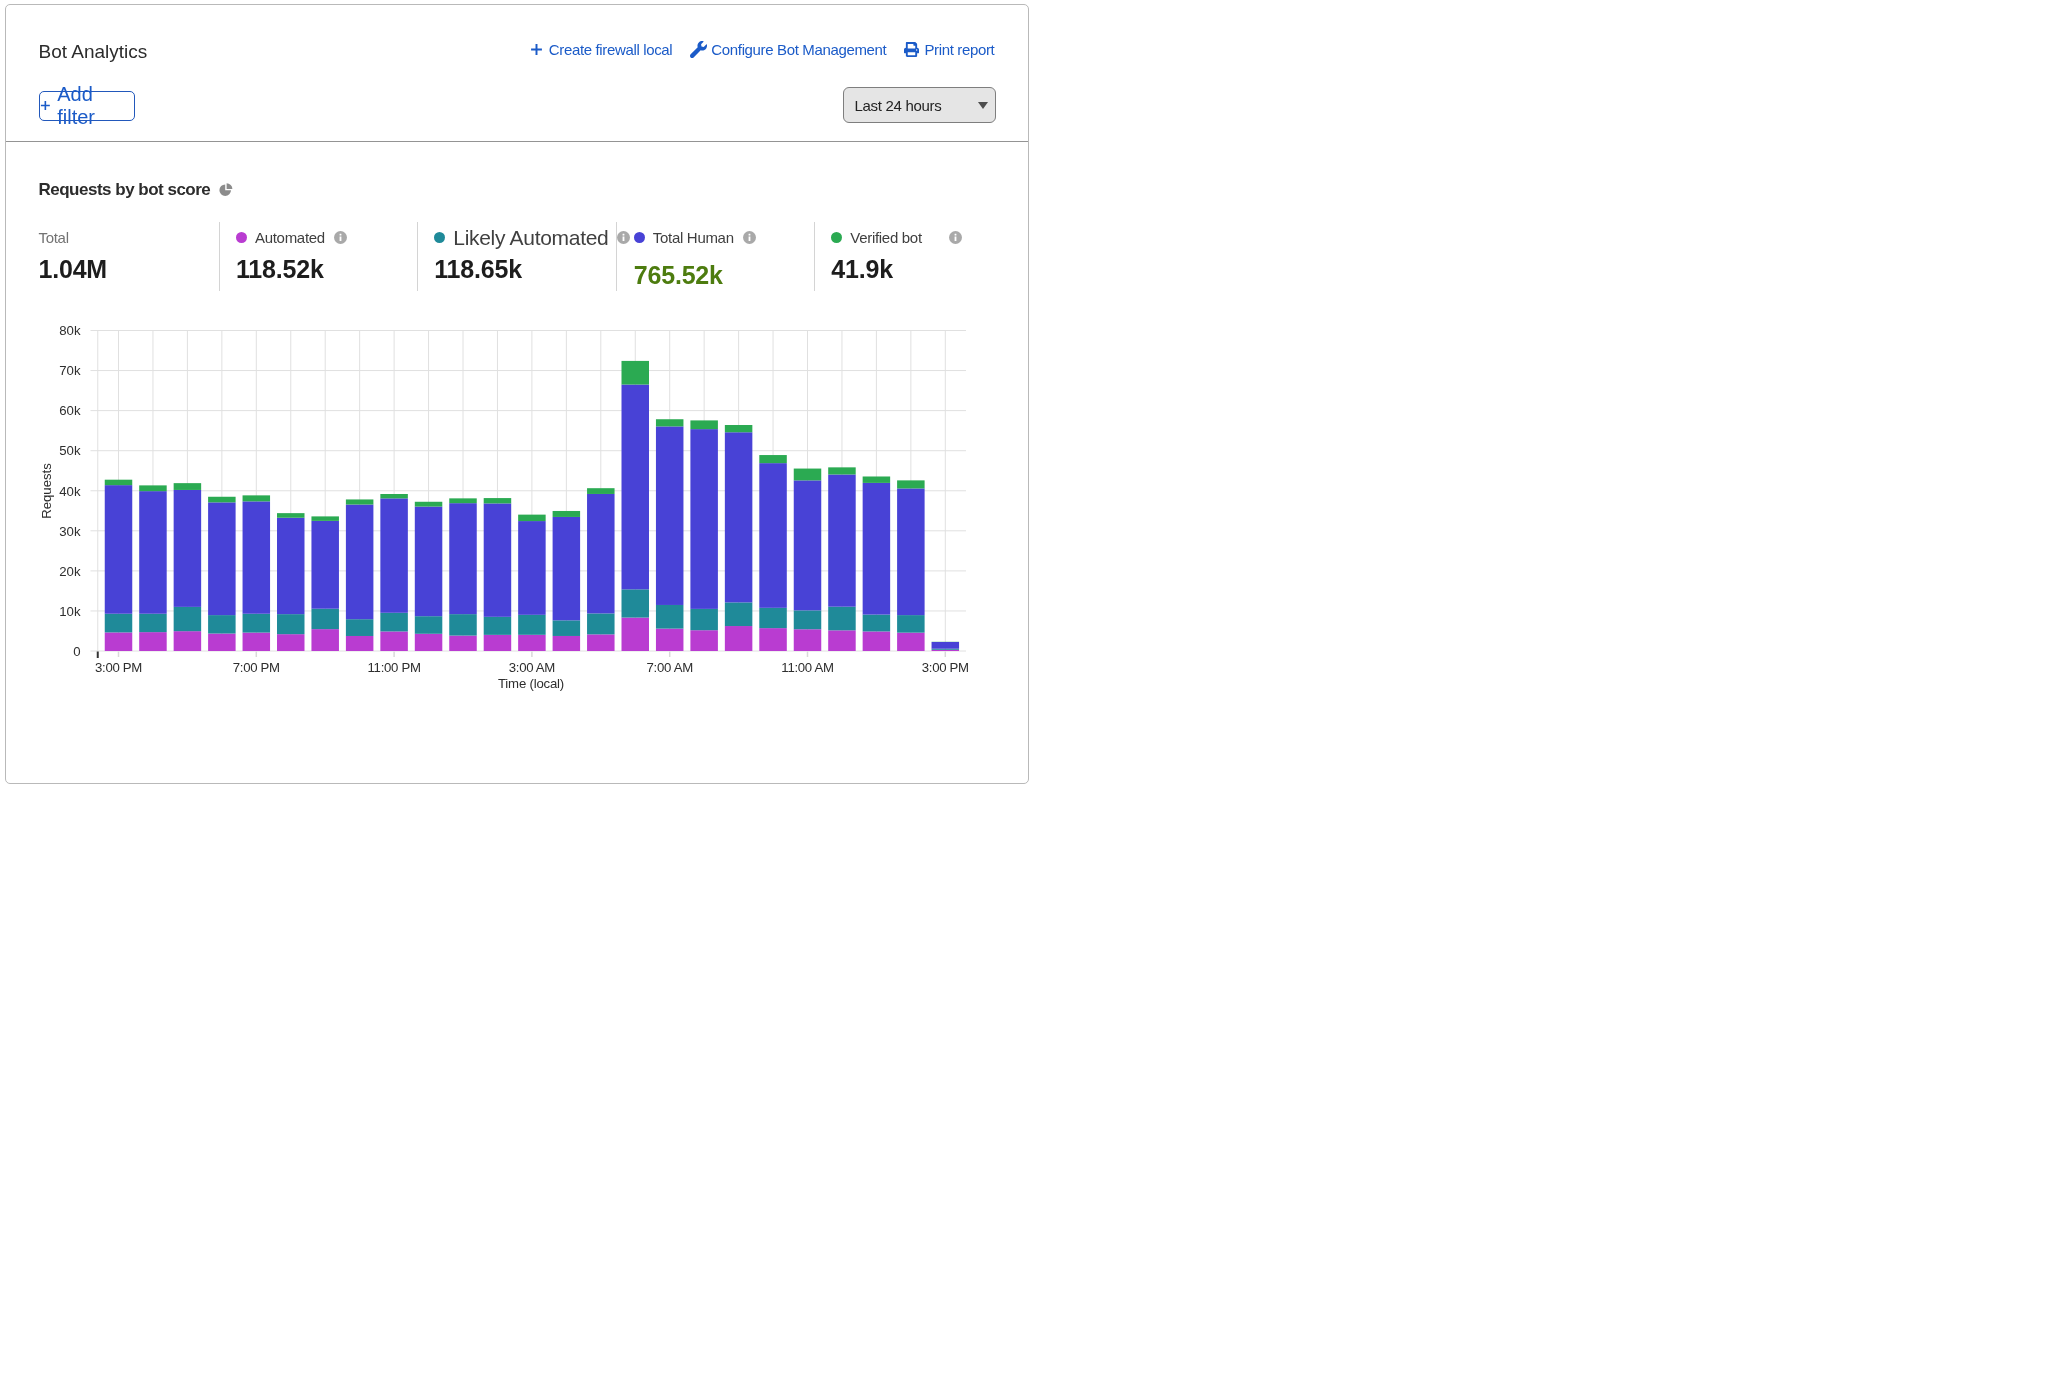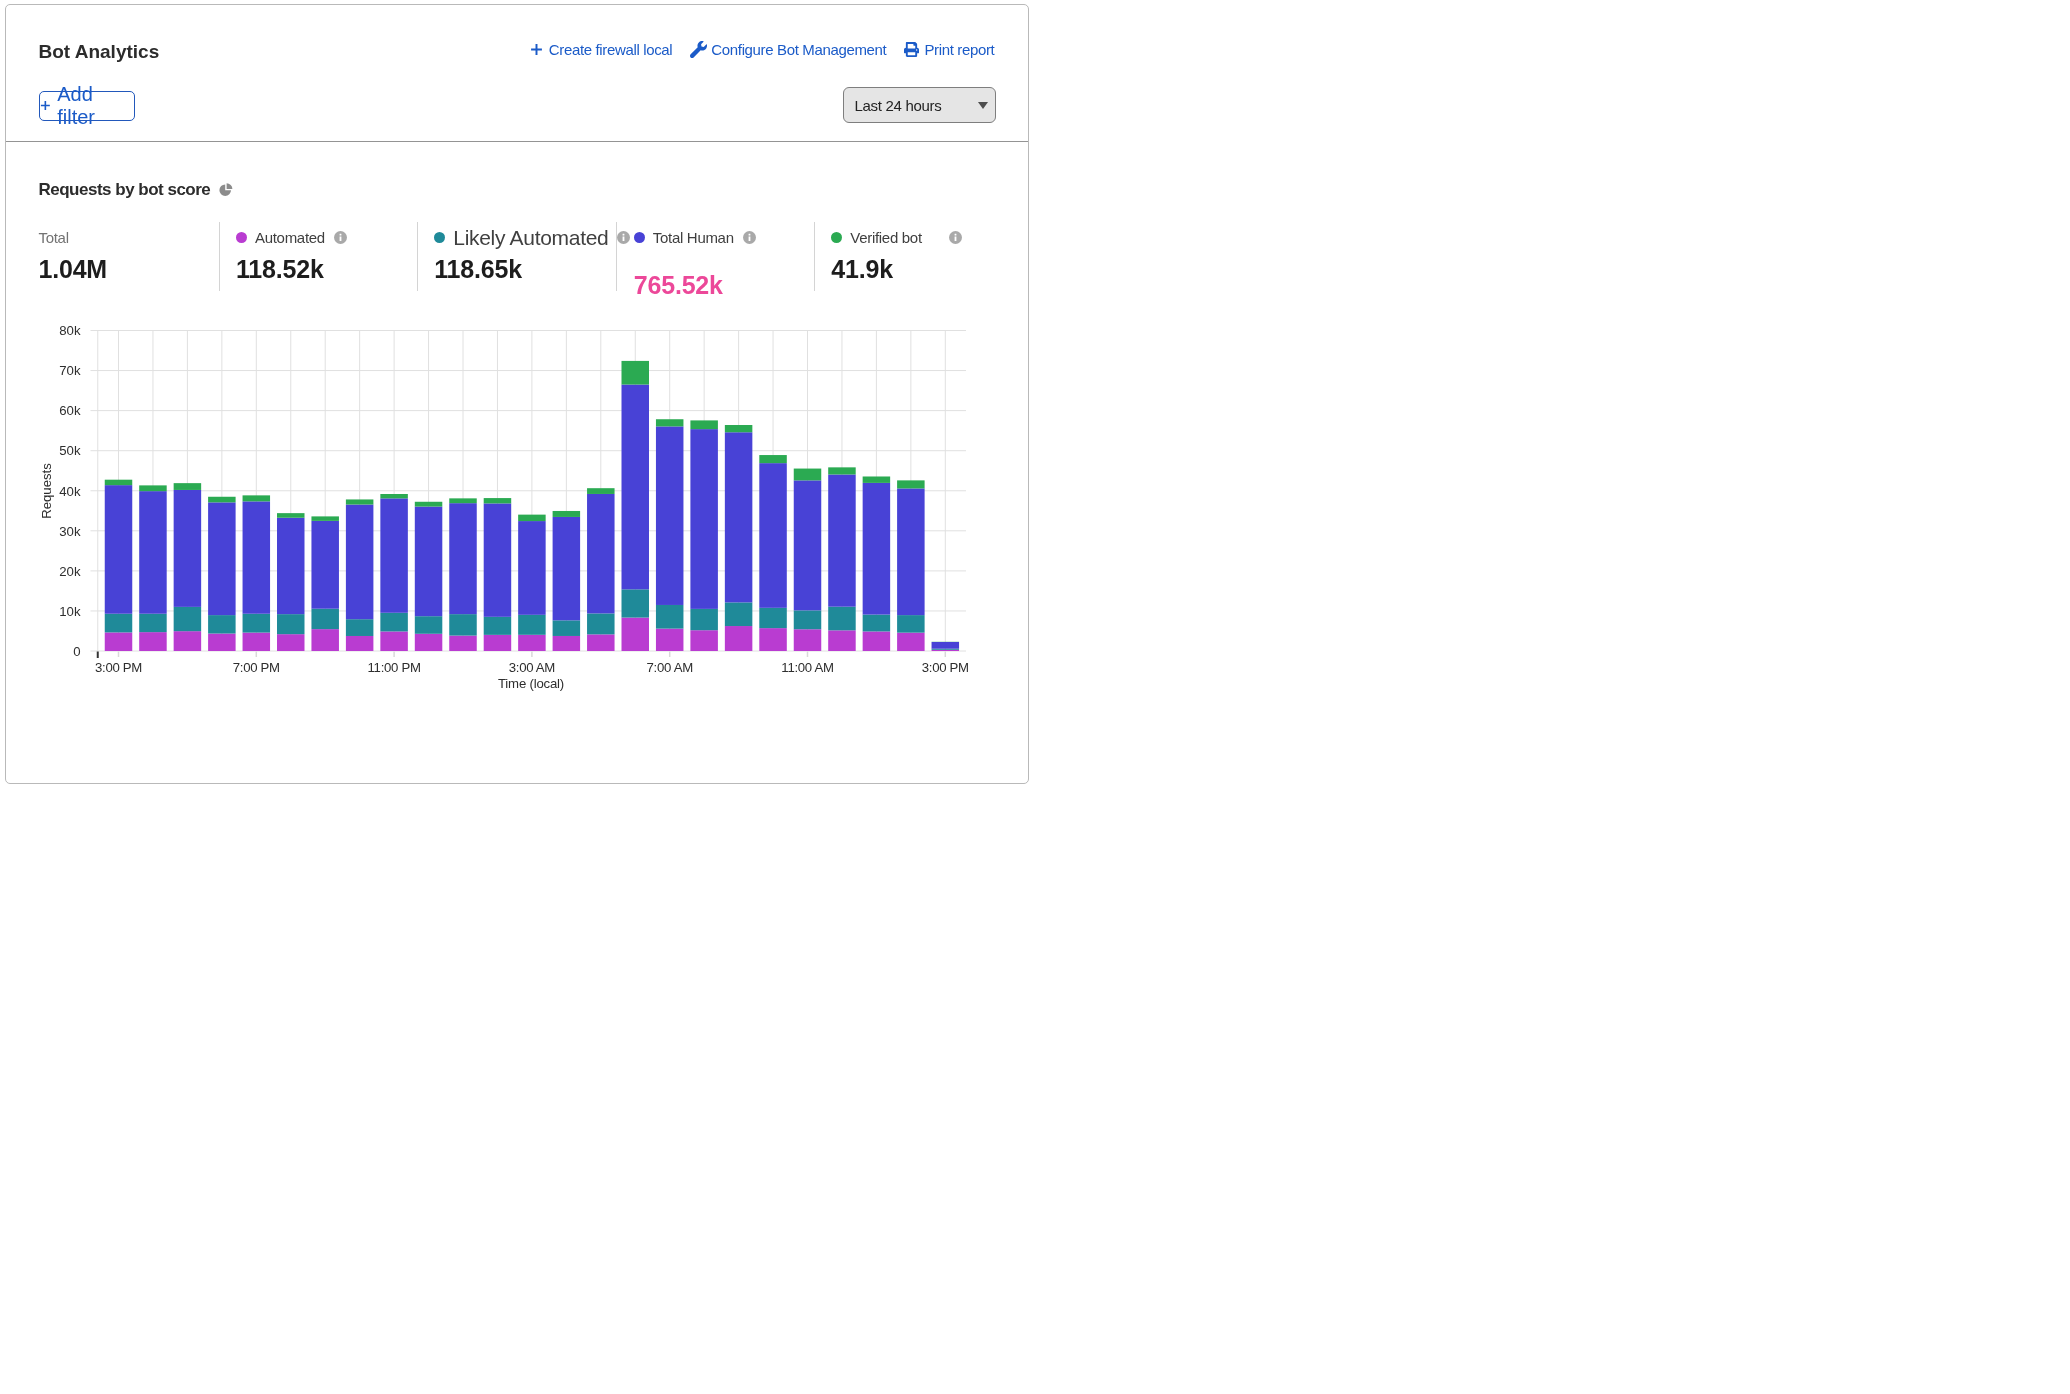--- a/index.html
+++ b/index.html
@@ -4,21 +4,21 @@
 <style>
   * { margin:0; padding:0; box-sizing:border-box; }
   html,body { width:1035px; height:697px; overflow:hidden; background:#fff; -webkit-font-smoothing:antialiased;
               font-family:"Liberation Sans", sans-serif; }
   .abs { position:absolute; }
 </style>
 </head>
 <body>
 <div class="abs" style="left:5px;top:4px;width:1024px;height:780px;border:1px solid #b9b9b9;border-radius:5px;background:#fff"></div>
 
-<div class="abs" style="left:38.5px;top:41px;font-size:19px;font-weight:bold;color:#2c2c2c">Bot Analytics</div>
+<div class="abs" style="left:38.5px;top:41px;font-size:19px;font-weight:normal;color:#2c2c2c">Bot Analytics</div>
 
 <div class="abs" style="left:500px;top:40.5px;width:494.4px;display:flex;align-items:center;justify-content:flex-end;column-gap:18px;font-size:15px;letter-spacing:-0.35px;color:#1b5bc8;white-space:nowrap">
   <span style="display:flex;align-items:center;column-gap:6px">
       <svg width="13" height="13" viewBox="0 0 12 12" style="display:block">
         <path d="M5.1 1h1.8v4.1H11v1.8H6.9V11H5.1V6.9H1V5.1h4.1z" fill="#1b5bc8"></path>
       </svg>
       <span>Create firewall local</span>
     </span>
   <span style="display:flex;align-items:center;column-gap:4px">
       <svg width="17" height="17" viewBox="0 0 512 512" style="display:block">
@@ -89,21 +89,21 @@
 <div style="position:absolute;left:633.8px;top:229px">
     <div style="display:flex;align-items:center;height:17px;font-size:15px;letter-spacing:-0.3px;color:#3f3f3f">
       <span style="width:11px;height:11px;border-radius:50%;background:#4842d6;margin-right:8px;flex:none"></span>
       <span style="margin-right:9px">Total Human</span>
       <svg width="13" height="13" viewBox="0 0 13 13" style="display:block">
         <circle cx="6.5" cy="6.5" r="6.5" fill="#a9a9a9"></circle>
         <rect x="5.6" y="2.7" width="1.8" height="1.8" rx="0.2" fill="#fff"></rect>
         <rect x="5.6" y="5.5" width="1.8" height="4.6" rx="0.2" fill="#fff"></rect>
       </svg>
     </div>
-    <div style="font-size:25px;font-weight:bold;color:#ec4899;margin-top:25px;letter-spacing:-0.2px">765.52k</div>
+    <div style="font-size:25px;font-weight:bold;color:#4d7c0f;margin-top:15px;letter-spacing:-0.2px">765.52k</div>
   </div>
 <div style="position:absolute;left:831.3px;top:229px">
     <div style="display:flex;align-items:center;height:17px;font-size:15px;letter-spacing:-0.3px;color:#3f3f3f">
       <span style="width:11px;height:11px;border-radius:50%;background:#2baa52;margin-right:8px;flex:none"></span>
       <span style="margin-right:27px">Verified bot</span>
       <svg width="13" height="13" viewBox="0 0 13 13" style="display:block">
         <circle cx="6.5" cy="6.5" r="6.5" fill="#a9a9a9"></circle>
         <rect x="5.6" y="2.7" width="1.8" height="1.8" rx="0.2" fill="#fff"></rect>
         <rect x="5.6" y="5.5" width="1.8" height="4.6" rx="0.2" fill="#fff"></rect>
       </svg>

